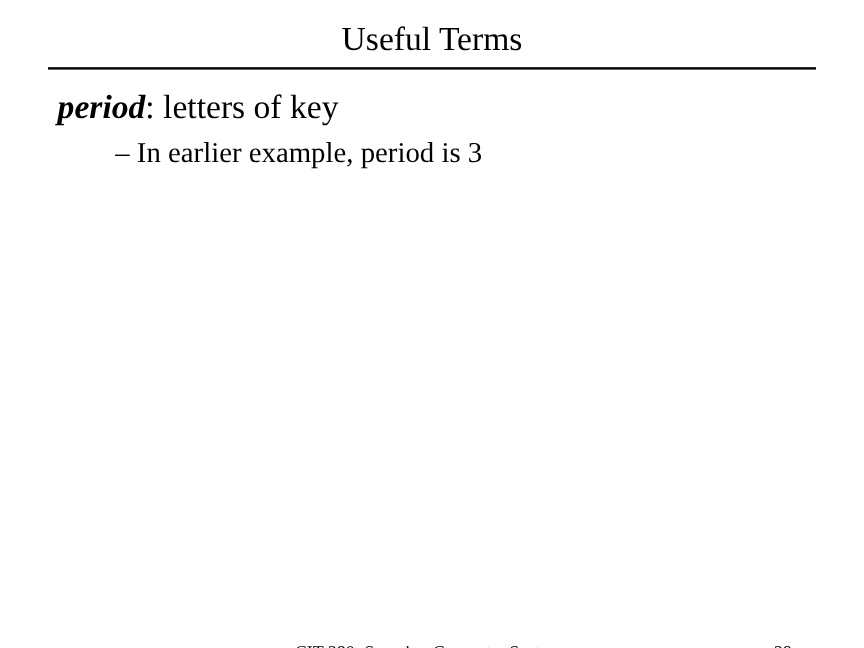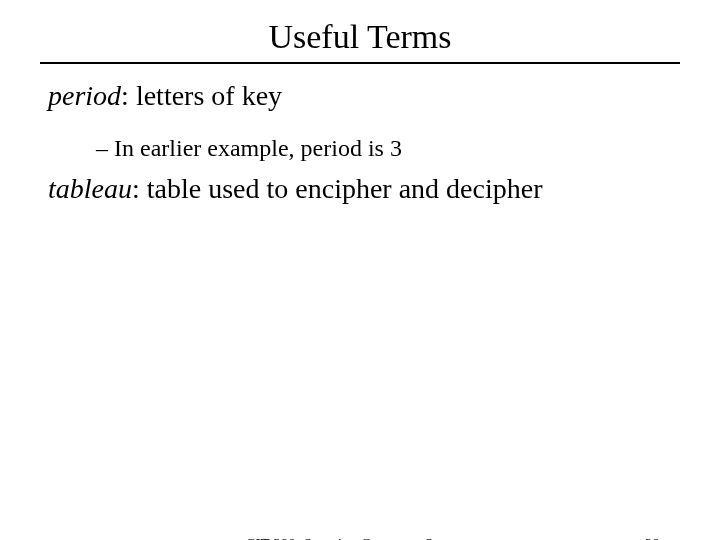--- a/index.html
+++ b/index.html
@@ -13,41 +13,41 @@
     overflow: hidden;
   }
   .slide {
     position: relative;
     width: 720px;
     height: 540px;
     box-sizing: border-box;
   }
   .title {
     text-align: center;
-    font-size: 34px;
+    font-size: 28px;
     margin-top: 18px;
     font-weight: 400;
   }
   .rule {
     border: none;
     border-top: 2px solid #000;
     margin: 6px 40px 14px 40px;
   }
   .term-line {
     font-size: 28px;
     margin: 4px 48px 0 48px;
     line-height: 1.25;
   }
   .term-word {
     font-style: italic;
-    font-weight: normal;
+    font-weight: bold;
   }
   .sub-line {
     font-size: 24px;
-    margin: 20px 48px 8px 96px;
+    margin: 6px 48px 8px 96px;
     line-height: 1.25;
   }
   .dash {
     display: inline;
   }
   .footer {
     position: absolute;
     bottom: 22px;
     left: 0;
     width: 100%;
@@ -71,22 +71,19 @@
   <div class="title">Useful Terms</div>
   <hr class="rule">
 
   <div class="term-line">
     <span class="term-word">period</span><span>: letters of key</span>
   </div>
   <div class="sub-line">
     <span class="dash">– </span><span>In earlier example, period is 3</span>
   </div>
 
-  <div class="term-line">
-    <span class="term-word">tableau</span><span>: table used to encipher and decipher</span>
-  </div>
 
   <div class="footer">
     <span class="footer-center">CIT 380: Securing Computer Systems</span>
     <span class="footer-right">29</span>
   </div>
 
 </div>
 
 </body></html>

